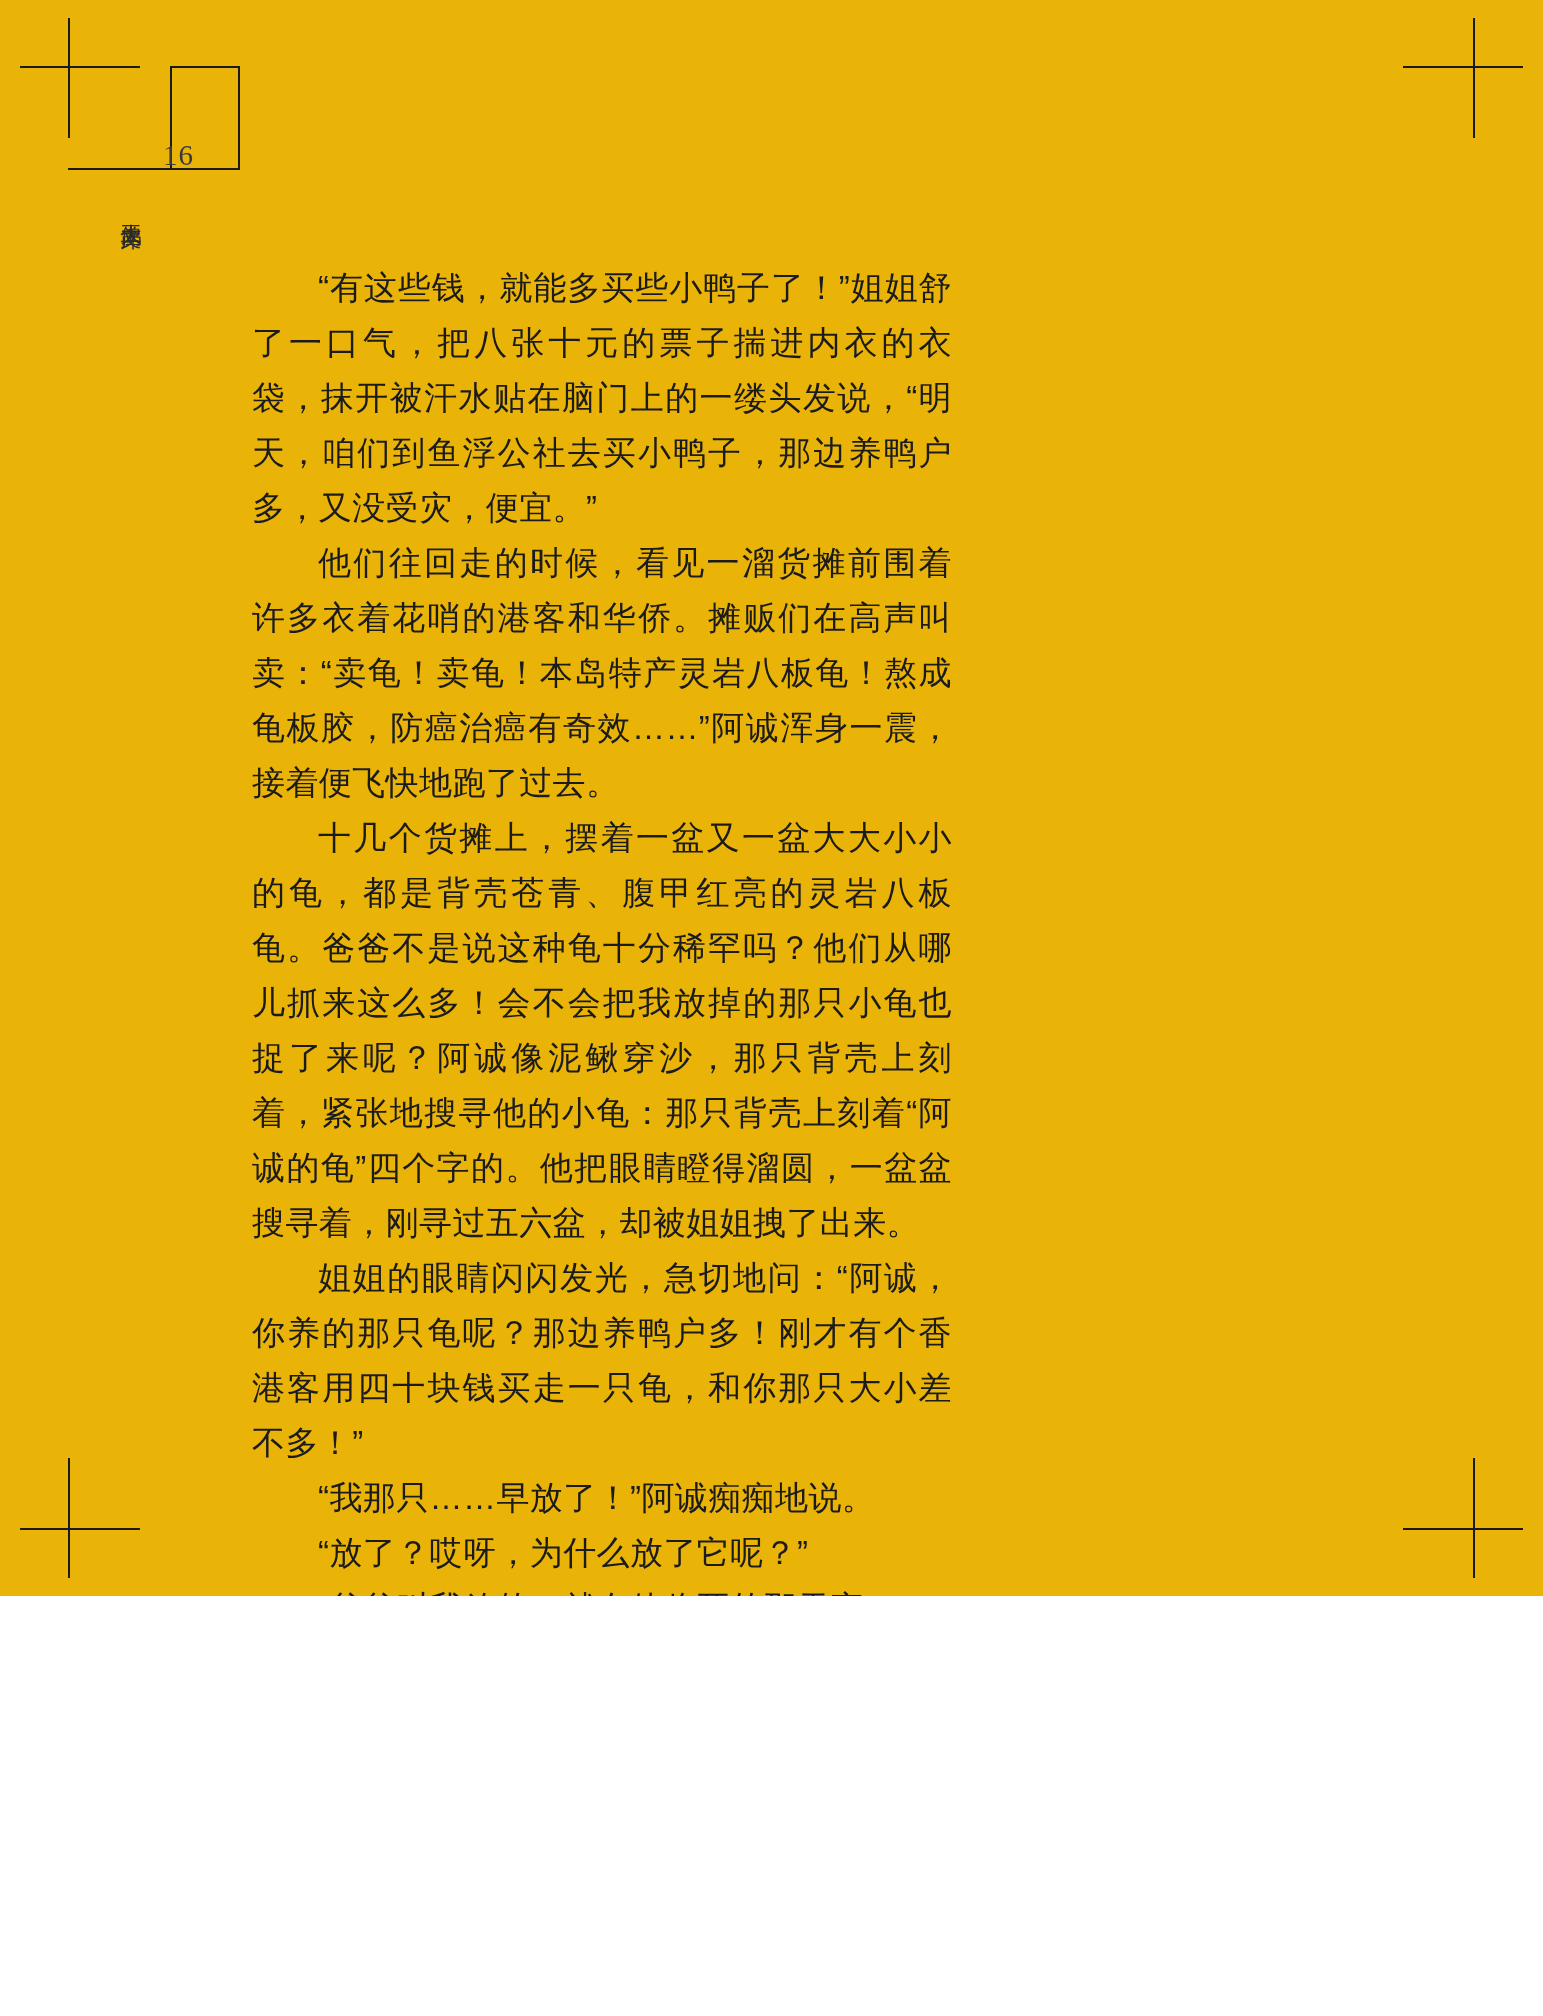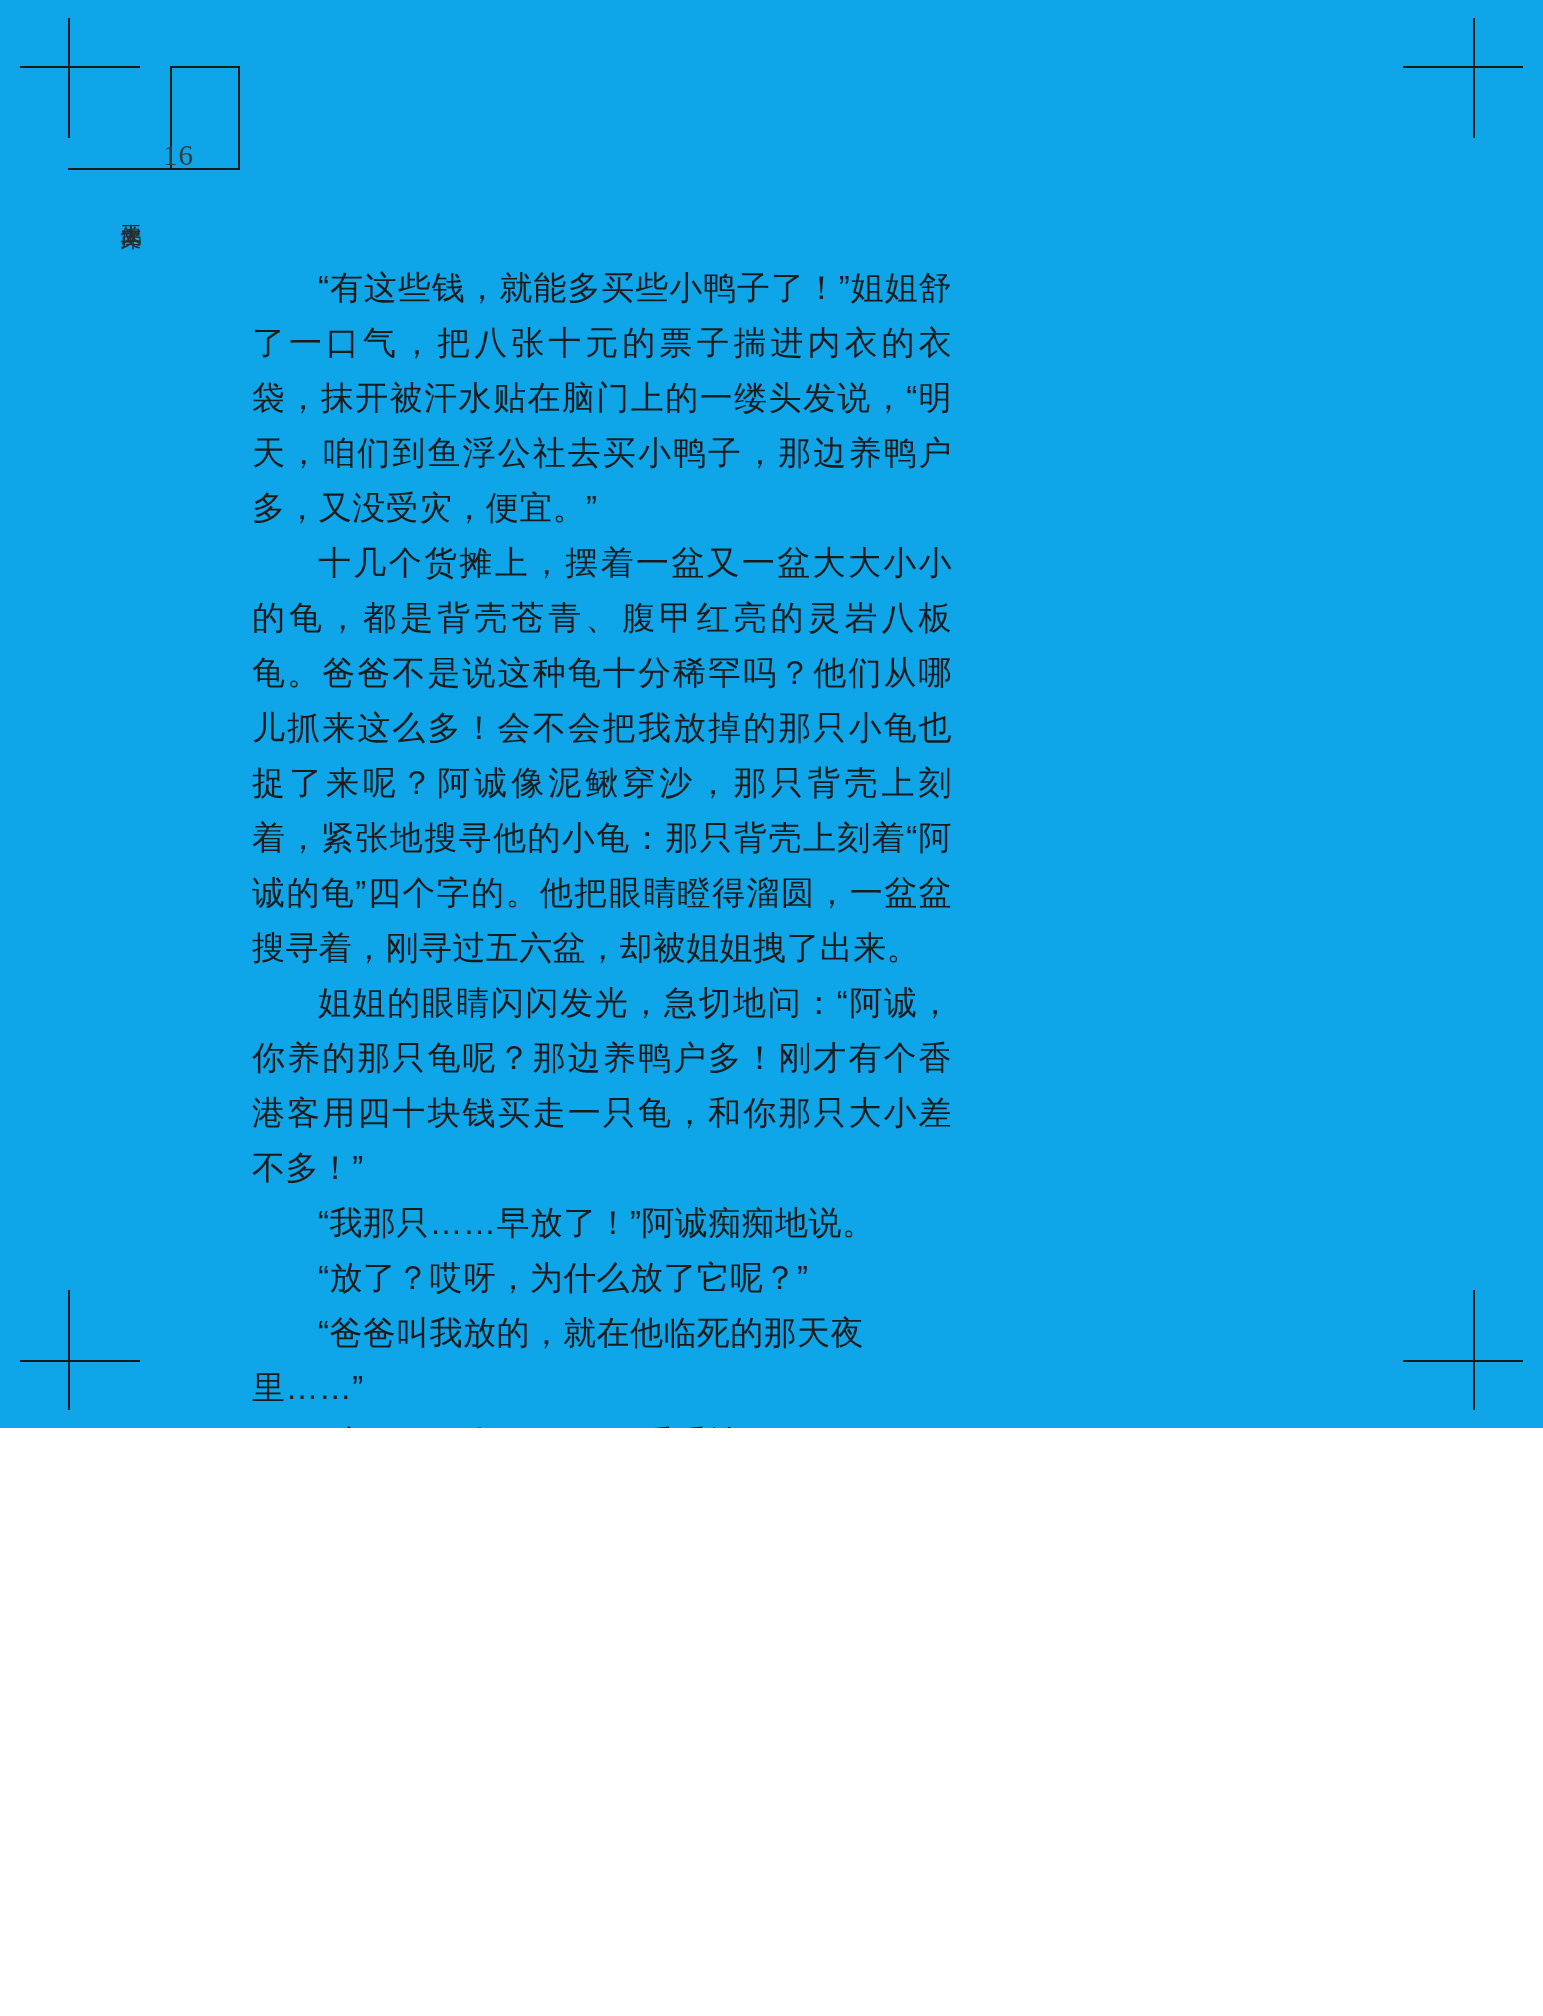--- a/index.html
+++ b/index.html
@@ -3,22 +3,22 @@
 <meta charset="utf-8">
 <style>
   html, body {
     margin: 0;
     padding: 0;
     background: #ffffff;
   }
   #page {
     position: relative;
     width: 1543px;
-    height: 1428px;
-    background: #0ea5e9;
+    height: 1596px;
+    background: #eab308;
     overflow: hidden;
     font-family: "Liberation Sans", "DejaVu Sans", sans-serif;
   }
 
   
   .crop {
     position: absolute;
   }
   .crop .h {
     position: absolute;
@@ -137,20 +137,21 @@
     <div class="h h1"></div>
       <div class="v v1"></div>
   </div>
 
   <div id="folio">16</div>
 
   <div id="series-label">大王鸽文库</div>
 
   <div id="body-text">
     <p class="para indent">“有这些钱，就能多买些小鸭子了！”姐姐舒了一口气，把八张十元的票子揣进内衣的衣袋，抹开被汗水贴在脑门上的一缕头发说，“明天，咱们到鱼浮公社去买小鸭子，那边养鸭户多，又没受灾，便宜。”</p>
+    <p class="para indent">他们往回走的时候，看见一溜货摊前围着许多衣着花哨的港客和华侨。摊贩们在高声叫卖：“卖龟！卖龟！本岛特产灵岩八板龟！熬成龟板胶，防癌治癌有奇效……”阿诚浑身一震，接着便飞快地跑了过去。</p>
     <p class="para indent">十几个货摊上，摆着一盆又一盆大大小小的龟，都是背壳苍青、腹甲红亮的灵岩八板龟。爸爸不是说这种龟十分稀罕吗？他们从哪儿抓来这么多！会不会把我放掉的那只小龟也捉了来呢？阿诚像泥鳅穿沙，那只背壳上刻着，紧张地搜寻他的小龟：那只背壳上刻着“阿诚的龟”四个字的。他把眼睛瞪得溜圆，一盆盆搜寻着，刚寻过五六盆，却被姐姐拽了出来。</p>
     <p class="para indent">姐姐的眼睛闪闪发光，急切地问：“阿诚，你养的那只龟呢？那边养鸭户多！刚才有个香港客用四十块钱买走一只龟，和你那只大小差不多！”</p>
     <p class="para indent short">“我那只……早放了！”阿诚痴痴地说。</p>
     <p class="para indent short">“放了？哎呀，为什么放了它呢？”</p>
     <p class="para indent short">“爸爸叫我放的，就在他临死的那天夜里……”</p>
     <p class="para indent short">“唁！”姐姐怔了一下，重重地叹了口气，“爸爸，心</p>
   </div>
 
   <div id="illustration">
     <svg viewBox="0 0 268 300" xmlns="http://www.w3.org/2000/svg">

